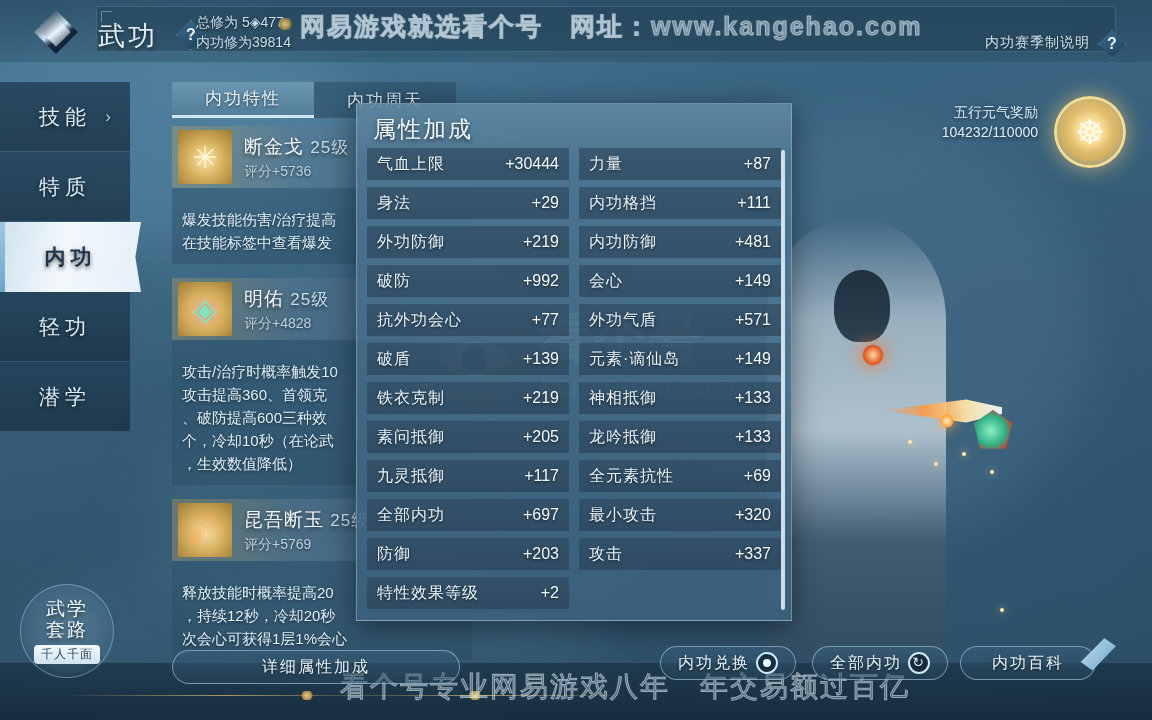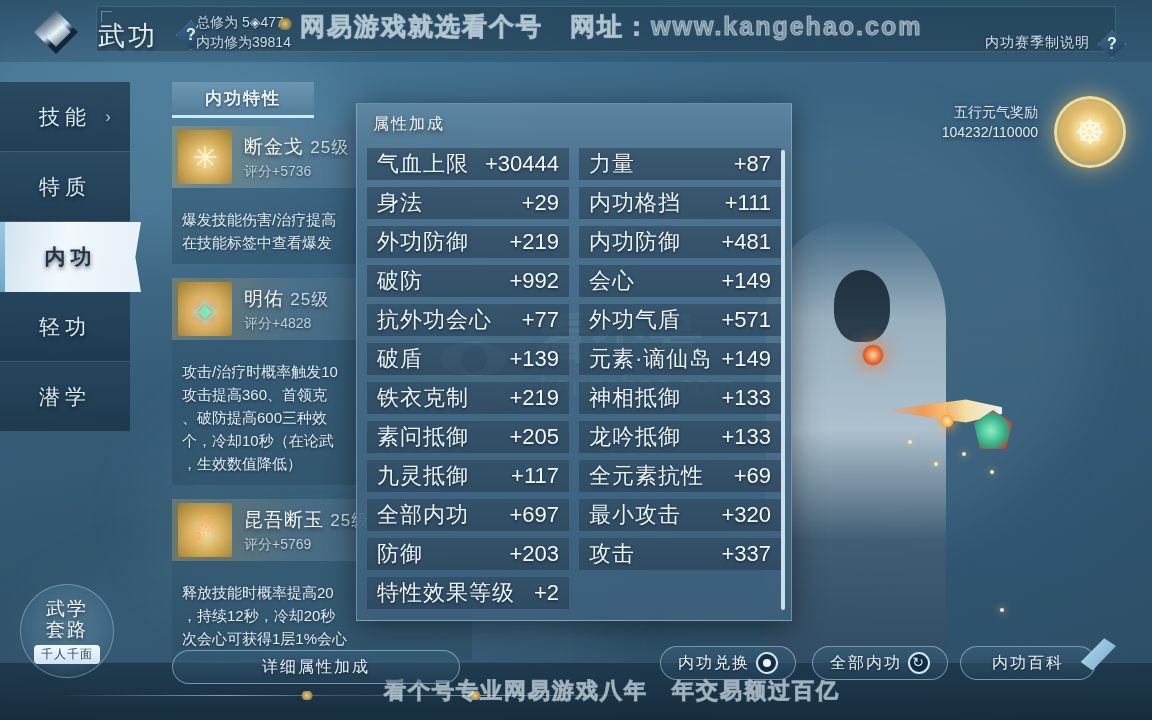--- a/index.html
+++ b/index.html
@@ -120,21 +120,21 @@
 
   
   .tabs { position: absolute; left: 172px; top: 82px; width: 300px; height: 36px; display:flex; }
   .tab {
     width: 142px; height: 36px; display:flex; align-items:center; justify-content:center;
     font-size: 17px; letter-spacing: 2px; color:#d7e9f5;
     background: linear-gradient(180deg, rgba(40,74,98,0.55), rgba(30,56,76,0.45));
     text-shadow: 0 1px 3px rgba(0,0,0,0.6);
   }
   .tab.active {
-    color: #ecf6fc; font-weight: bold;
+    color: #ecf6fc; font-weight: normal;
     background: linear-gradient(180deg, rgba(120,160,186,0.72), rgba(86,127,155,0.60));
     border-bottom: 3px solid #cfe7f6;
   }
 
   
   .cards { position: absolute; left: 172px; top: 126px; width: 300px; height: 500px; }
   .card { position: relative; margin-bottom: 14px; }
   .card-head {
     position: relative; height: 62px;
     background: linear-gradient(90deg, rgba(214,179,96,0.30) 0%, rgba(90,122,146,0.48) 42%, rgba(62,96,122,0.46) 100%);
@@ -164,35 +164,35 @@
 
   
   .attr-panel {
     position: absolute; left: 356px; top: 103px; width: 436px; height: 518px;
     background: linear-gradient(180deg, rgba(96,136,162,0.90) 0%, rgba(78,118,146,0.90) 12%, rgba(66,104,132,0.90) 60%, rgba(60,96,124,0.90) 100%);
     border: 1px solid rgba(185,220,240,0.38);
     box-shadow: 0 6px 28px rgba(0,0,0,0.45);
   }
   .attr-title {
     position: absolute; left: 16px; top: 10px;
-    font-size: 16px; letter-spacing: 2px; color:#f2f9fd;
+    font-size: 23px; letter-spacing: 2px; color:#f2f9fd;
     text-shadow: 0 2px 5px rgba(0,0,0,0.6);
   }
   .attr-body {
     position: absolute; left: 10px; top: 44px; right: 10px; bottom: 8px;
     display: grid; grid-template-columns: 1fr 1fr; column-gap: 10px;
     align-content: start;
     overflow: hidden;
   }
   .attr-row {
     height: 32px; margin-bottom: 7px;
     display: flex; align-items: center; justify-content: space-between;
     padding: 0 10px;
     background: linear-gradient(180deg, rgba(44,70,92,0.62), rgba(38,62,83,0.62));
-    font-size: 22px; color:#e9f4fb;
+    font-size: 16px; color:#e9f4fb;
     text-shadow: 0 1px 3px rgba(0,0,0,0.6);
   }
   .attr-row .nm { letter-spacing: 1px; }
   .attr-row .vl { color:#f4fbff; }
   .panel-scroll {
     position: absolute; right: 6px; top: 46px; width: 4px; height: 460px;
     background: rgba(230,245,255,0.85); border-radius: 2px;
   }
 
   
@@ -267,25 +267,24 @@
   .spark { position:absolute; width:4px; height:4px; border-radius:50%; background:#ffe6b0; box-shadow:0 0 7px #ffd27a; }
 
   
   .bottombar {
     position:absolute; left:0; bottom:0; width:1152px; height: 58px;
     background: linear-gradient(180deg, rgba(24,48,66,0.70), rgba(20,40,56,0.88));
     border-top: 1px solid rgba(140,185,215,0.25);
   }
   .bottom-wm {
     position:absolute; left: 340px; bottom: 14px;
-    font-size: 22px; font-weight:bold; letter-spacing: 2px;
+    font-size: 28px; font-weight:normal; letter-spacing: 2px;
     color: rgba(205,228,242,0.28);
     -webkit-text-stroke: 1px rgba(230,244,252,0.55);
     white-space: nowrap;
-    margin-left: 44px;
   }
   .pill {
     position:absolute; height: 34px; border-radius: 17px;
     border: 1px solid rgba(175,215,240,0.55);
     background: linear-gradient(180deg, rgba(58,96,124,0.55), rgba(40,72,96,0.45));
     display:flex; align-items:center; justify-content:center; gap: 6px;
     font-size: 16px; letter-spacing: 2px; color:#e8f4fb;
     text-shadow: 0 1px 3px rgba(0,0,0,0.6);
     padding: 0 14px;
   }
@@ -393,20 +392,23 @@
     </div>
     <div class="side-item">
       <span>潜学</span>
     </div>
   </div>
 
   <div class="tabs">
     <div class="tab active">
       <span>内功特性</span>
     </div>
+    <div class="tab">
+      <span>内功周天</span>
+    </div>
   </div>
 
   <div class="cards">
 
     <div class="card">
       <div class="card-head">
         <div class="card-icon i1">
           <span class="glyph">✳</span>
         </div>
         <div class="card-title-wrap">

